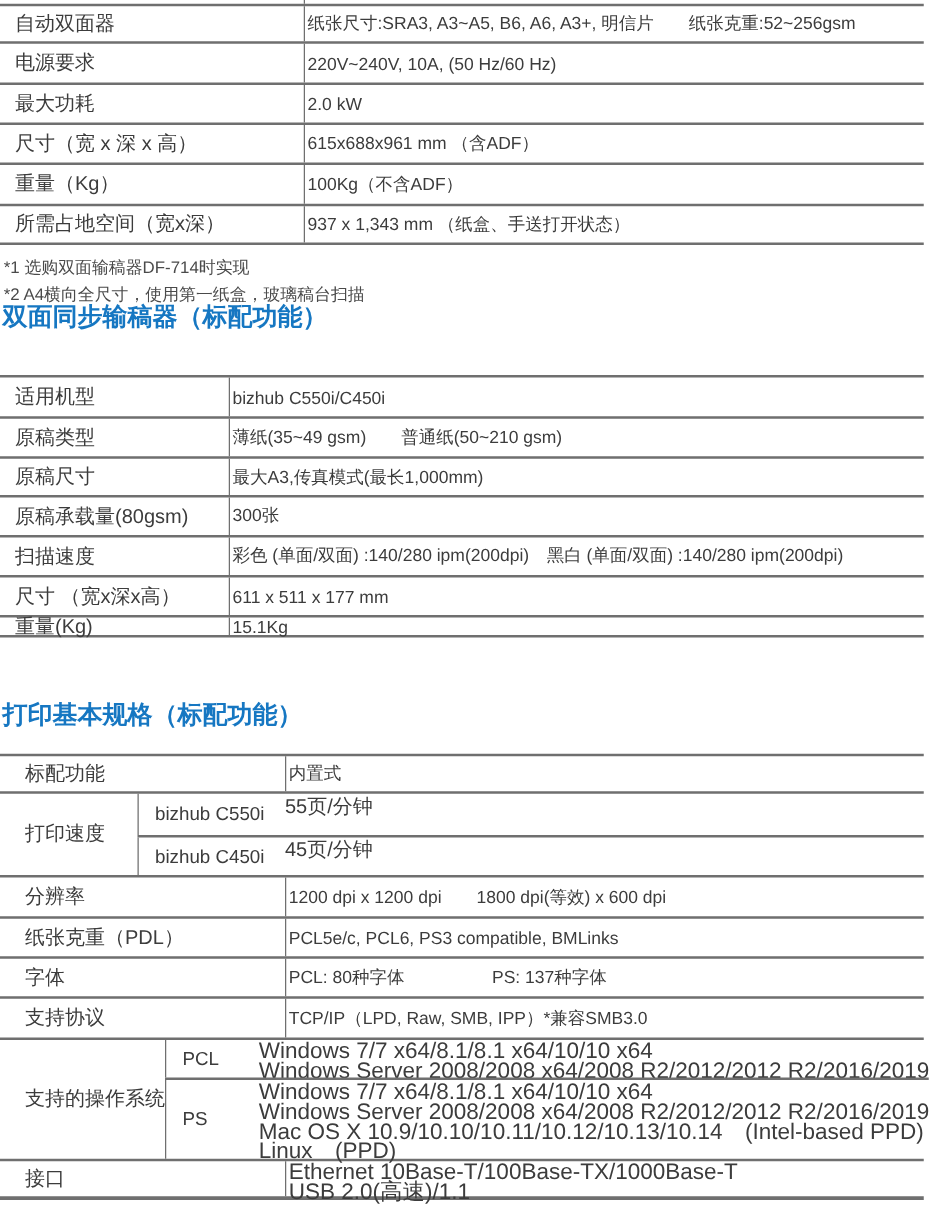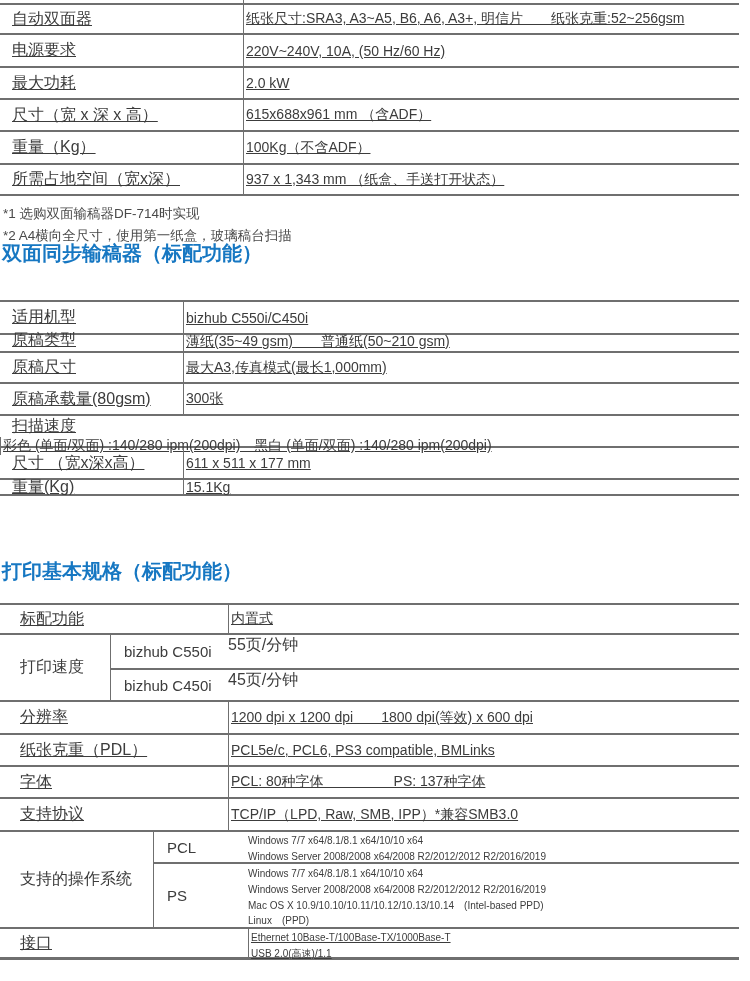--- a/index.html
+++ b/index.html
@@ -10,21 +10,21 @@
     height: 981px;
     background: #ffffff;
     font-family: "Liberation Sans", "DejaVu Sans", sans-serif;
     color: #3c3c3c;
     overflow: hidden;
   }
   .spec-table { position: absolute; left: 0; width: 739px; background:#fff; border-bottom: 2px solid #6f6f6f; }
   .stub { height: 3px; display: flex; }
   .stub .stub-left { width: 243px; }
   .stub .stub-right { flex: 1; border-left: 1px solid #6f6f6f; }
-  .row { display: flex; border-top: 2px solid #6f6f6f; text-decoration: underline; }
+  .row { display: flex; border-top: 2px solid #6f6f6f; }
   .row .lbl {
     display: flex; align-items: center;
     padding-left: 12px;
     font-size: 16px; color: #3c3c3c;
     white-space: nowrap;
   }
   .row .val {
     flex: 1; border-left: 1px solid #6f6f6f;
     display: flex; align-items: center;
     padding-left: 2px;
@@ -45,21 +45,21 @@
   .subrow { display: flex; flex: 0 0 auto; }
   .subrow + .subrow { border-top: 2px solid #6f6f6f; }
   .subrow .sub-lbl {
     border-left: 1px solid #6f6f6f;
     display: flex; align-items: center;
     padding-left: 13px; font-size: 15px; white-space: nowrap;
   }
   .subrow .val { align-items: center; }
   .val.lines, .subrow .val.lines {
     display: block; padding-top: 1px;
-    font-size: 10px; line-height: 15.5px; white-space: nowrap; margin-left: 20px;
+    font-size: 18px; line-height: 15.5px; white-space: nowrap;
   }
   .val.lines.ps { padding-top: 2px; line-height: 15.8px; }
   .footnote {
     position: absolute; left: 3px;
     font-size: 13.5px; color: #4a4a4a; white-space: nowrap;
   }
   .section-heading {
     position: absolute; left: 2px;
     font-size: 20px; font-weight: bold;
     color: #1677C2; white-space: nowrap;
@@ -105,33 +105,33 @@
   <div class="footnote" style="top:205px;">*1 选购双面输稿器DF-714时实现</div>
   <div class="footnote" style="top:227px;">*2 A4横向全尺寸，使用第一纸盒，玻璃稿台扫描</div>
 
   <div class="section-heading" style="top:240px;">双面同步输稿器（标配功能）</div>
 
   <div class="spec-table t2" style="top:300px;">
     <div class="row" style="height:33px;">
       <div class="lbl">适用机型</div>
       <div class="val">bizhub C550i/C450i</div>
     </div>
-    <div class="row" style="height:18px;align-items:flex-end;">
+    <div class="row" style="height:32px;">
       <div class="lbl">原稿类型</div>
       <div class="val">薄纸(35~49 gsm)　　普通纸(50~210 gsm)</div>
     </div>
     <div class="row" style="height:31px;">
       <div class="lbl">原稿尺寸</div>
       <div class="val">最大A3,传真模式(最长1,000mm)</div>
     </div>
     <div class="row" style="height:32px;">
       <div class="lbl">原稿承载量(80gsm)</div>
       <div class="val">300张</div>
     </div>
-    <div class="row" style="height:32px;flex-direction:column;">
+    <div class="row" style="height:32px;">
       <div class="lbl">扫描速度</div>
       <div class="val fs13">彩色 (单面/双面) :140/280 ipm(200dpi)　黑白 (单面/双面) :140/280 ipm(200dpi)</div>
     </div>
     <div class="row" style="height:32px;">
       <div class="lbl">尺寸 （宽x深x高）</div>
       <div class="val">611 x 511 x 177 mm</div>
     </div>
     <div class="row" style="height:16px;">
       <div class="lbl">重量(Kg)</div>
       <div class="val">15.1Kg</div>

